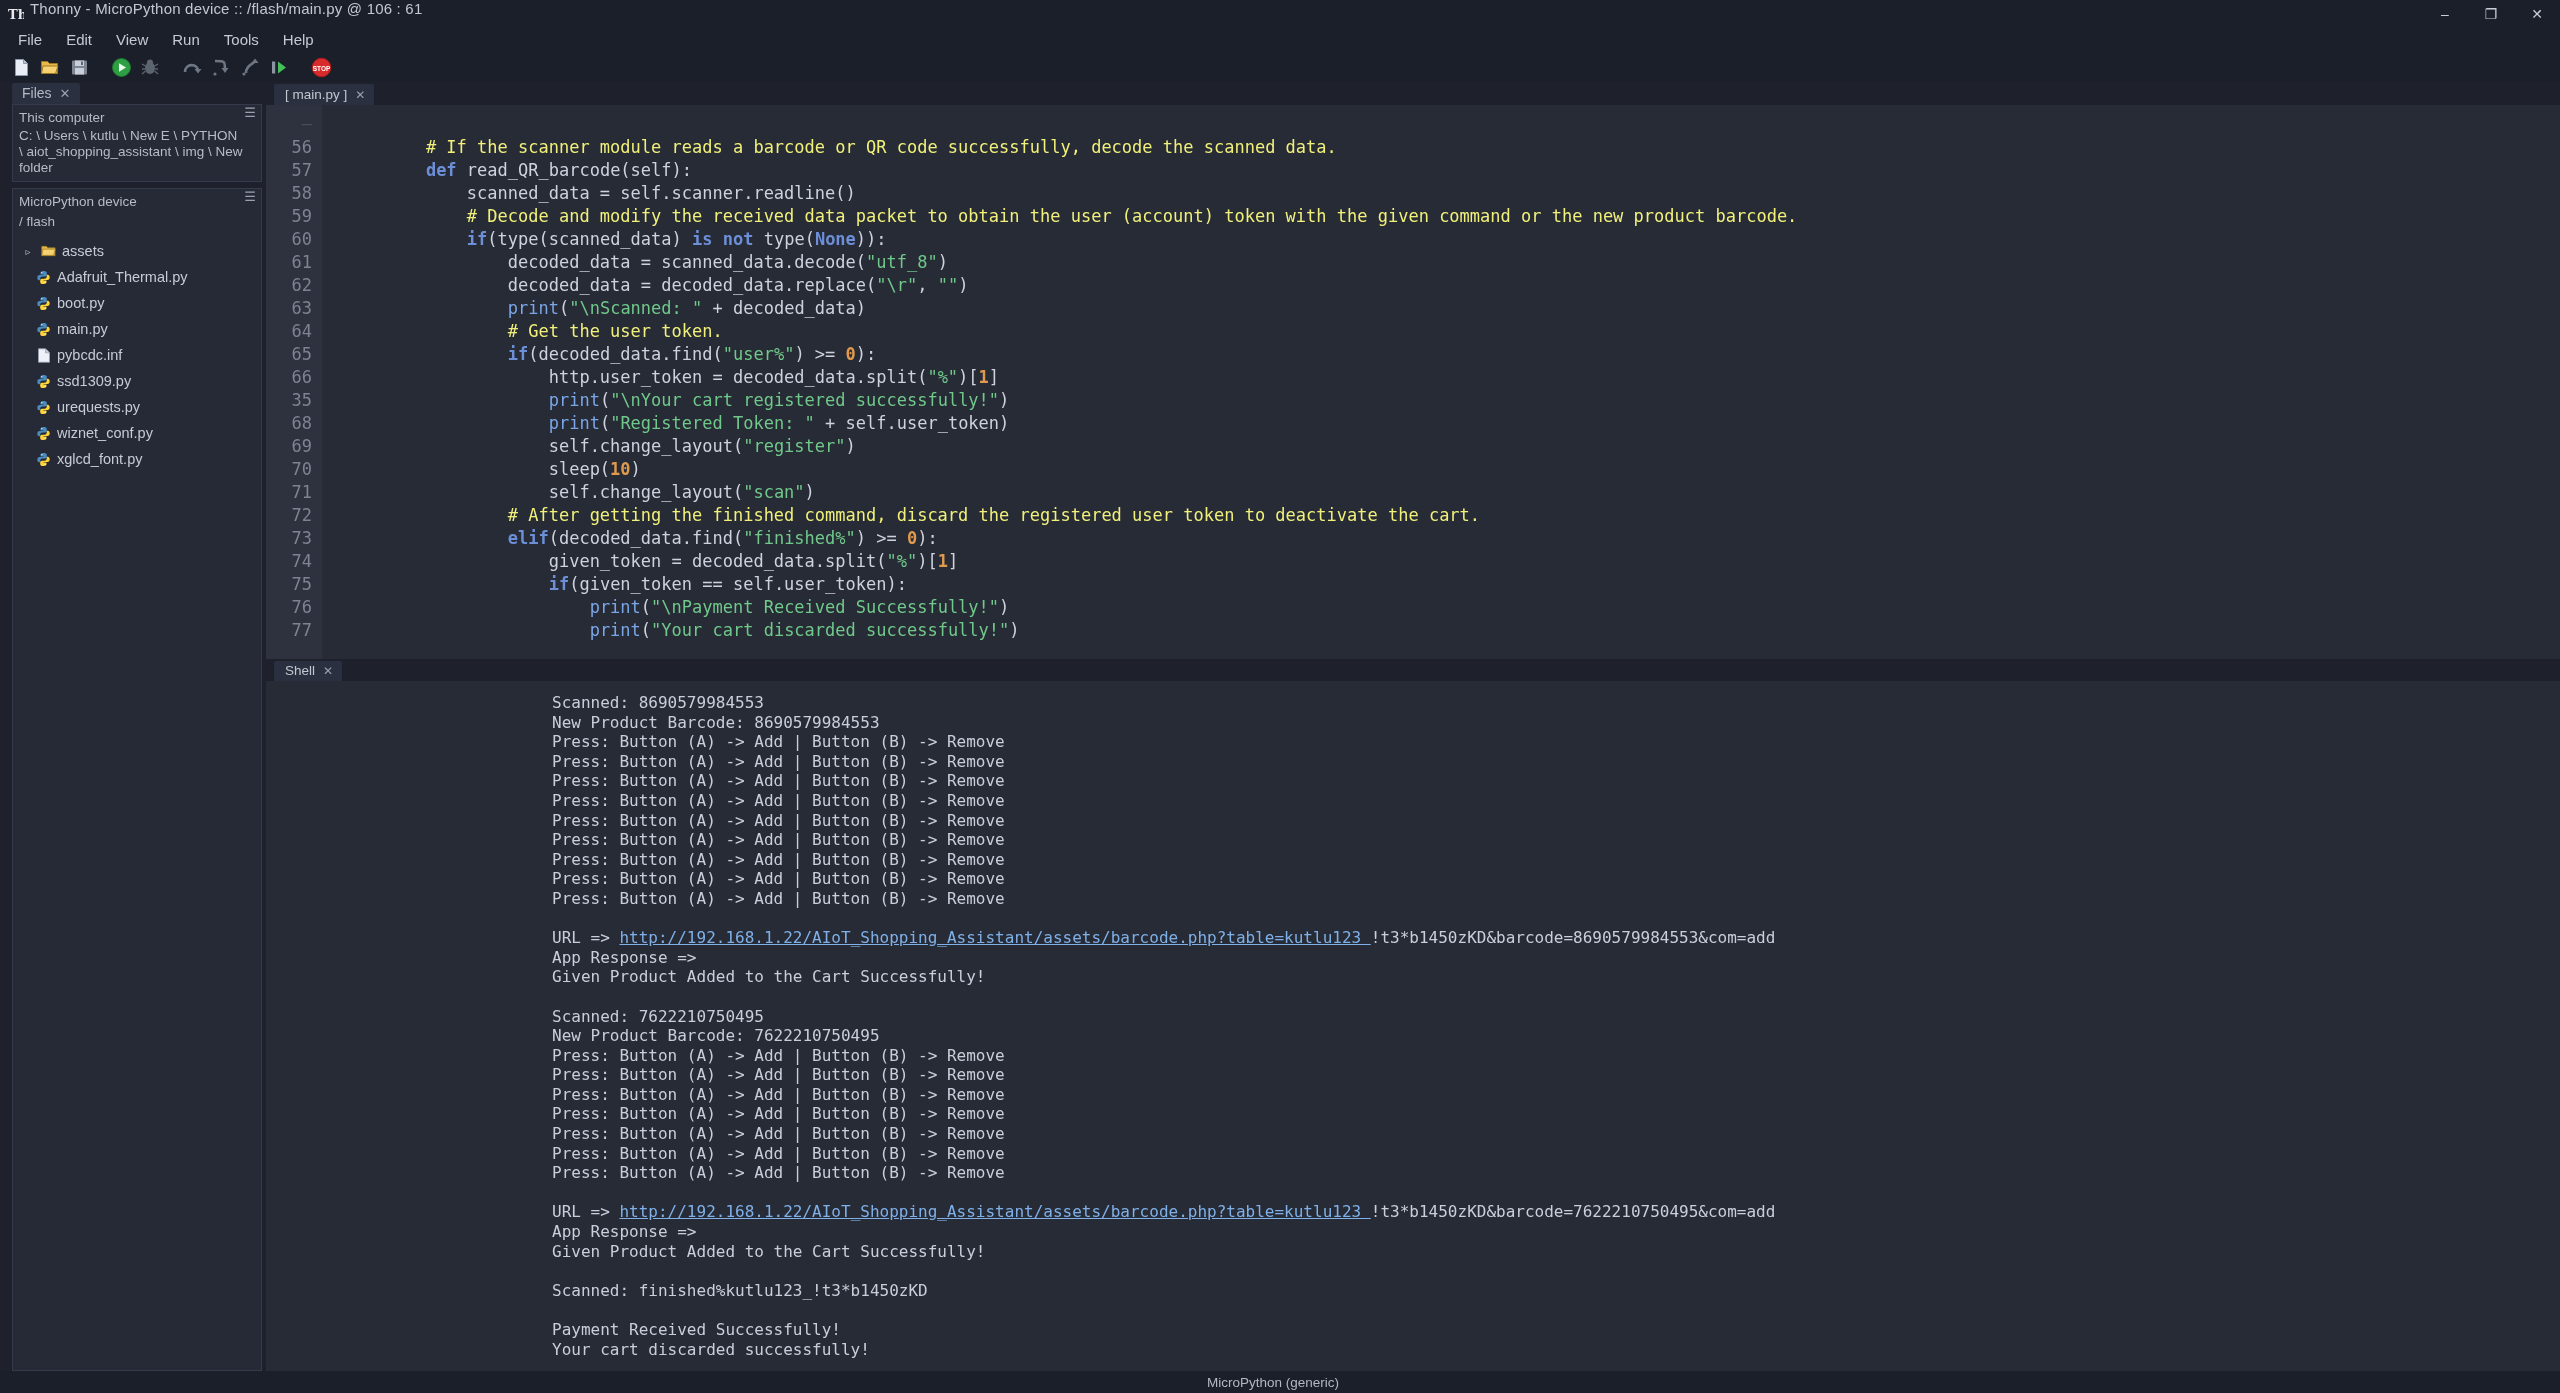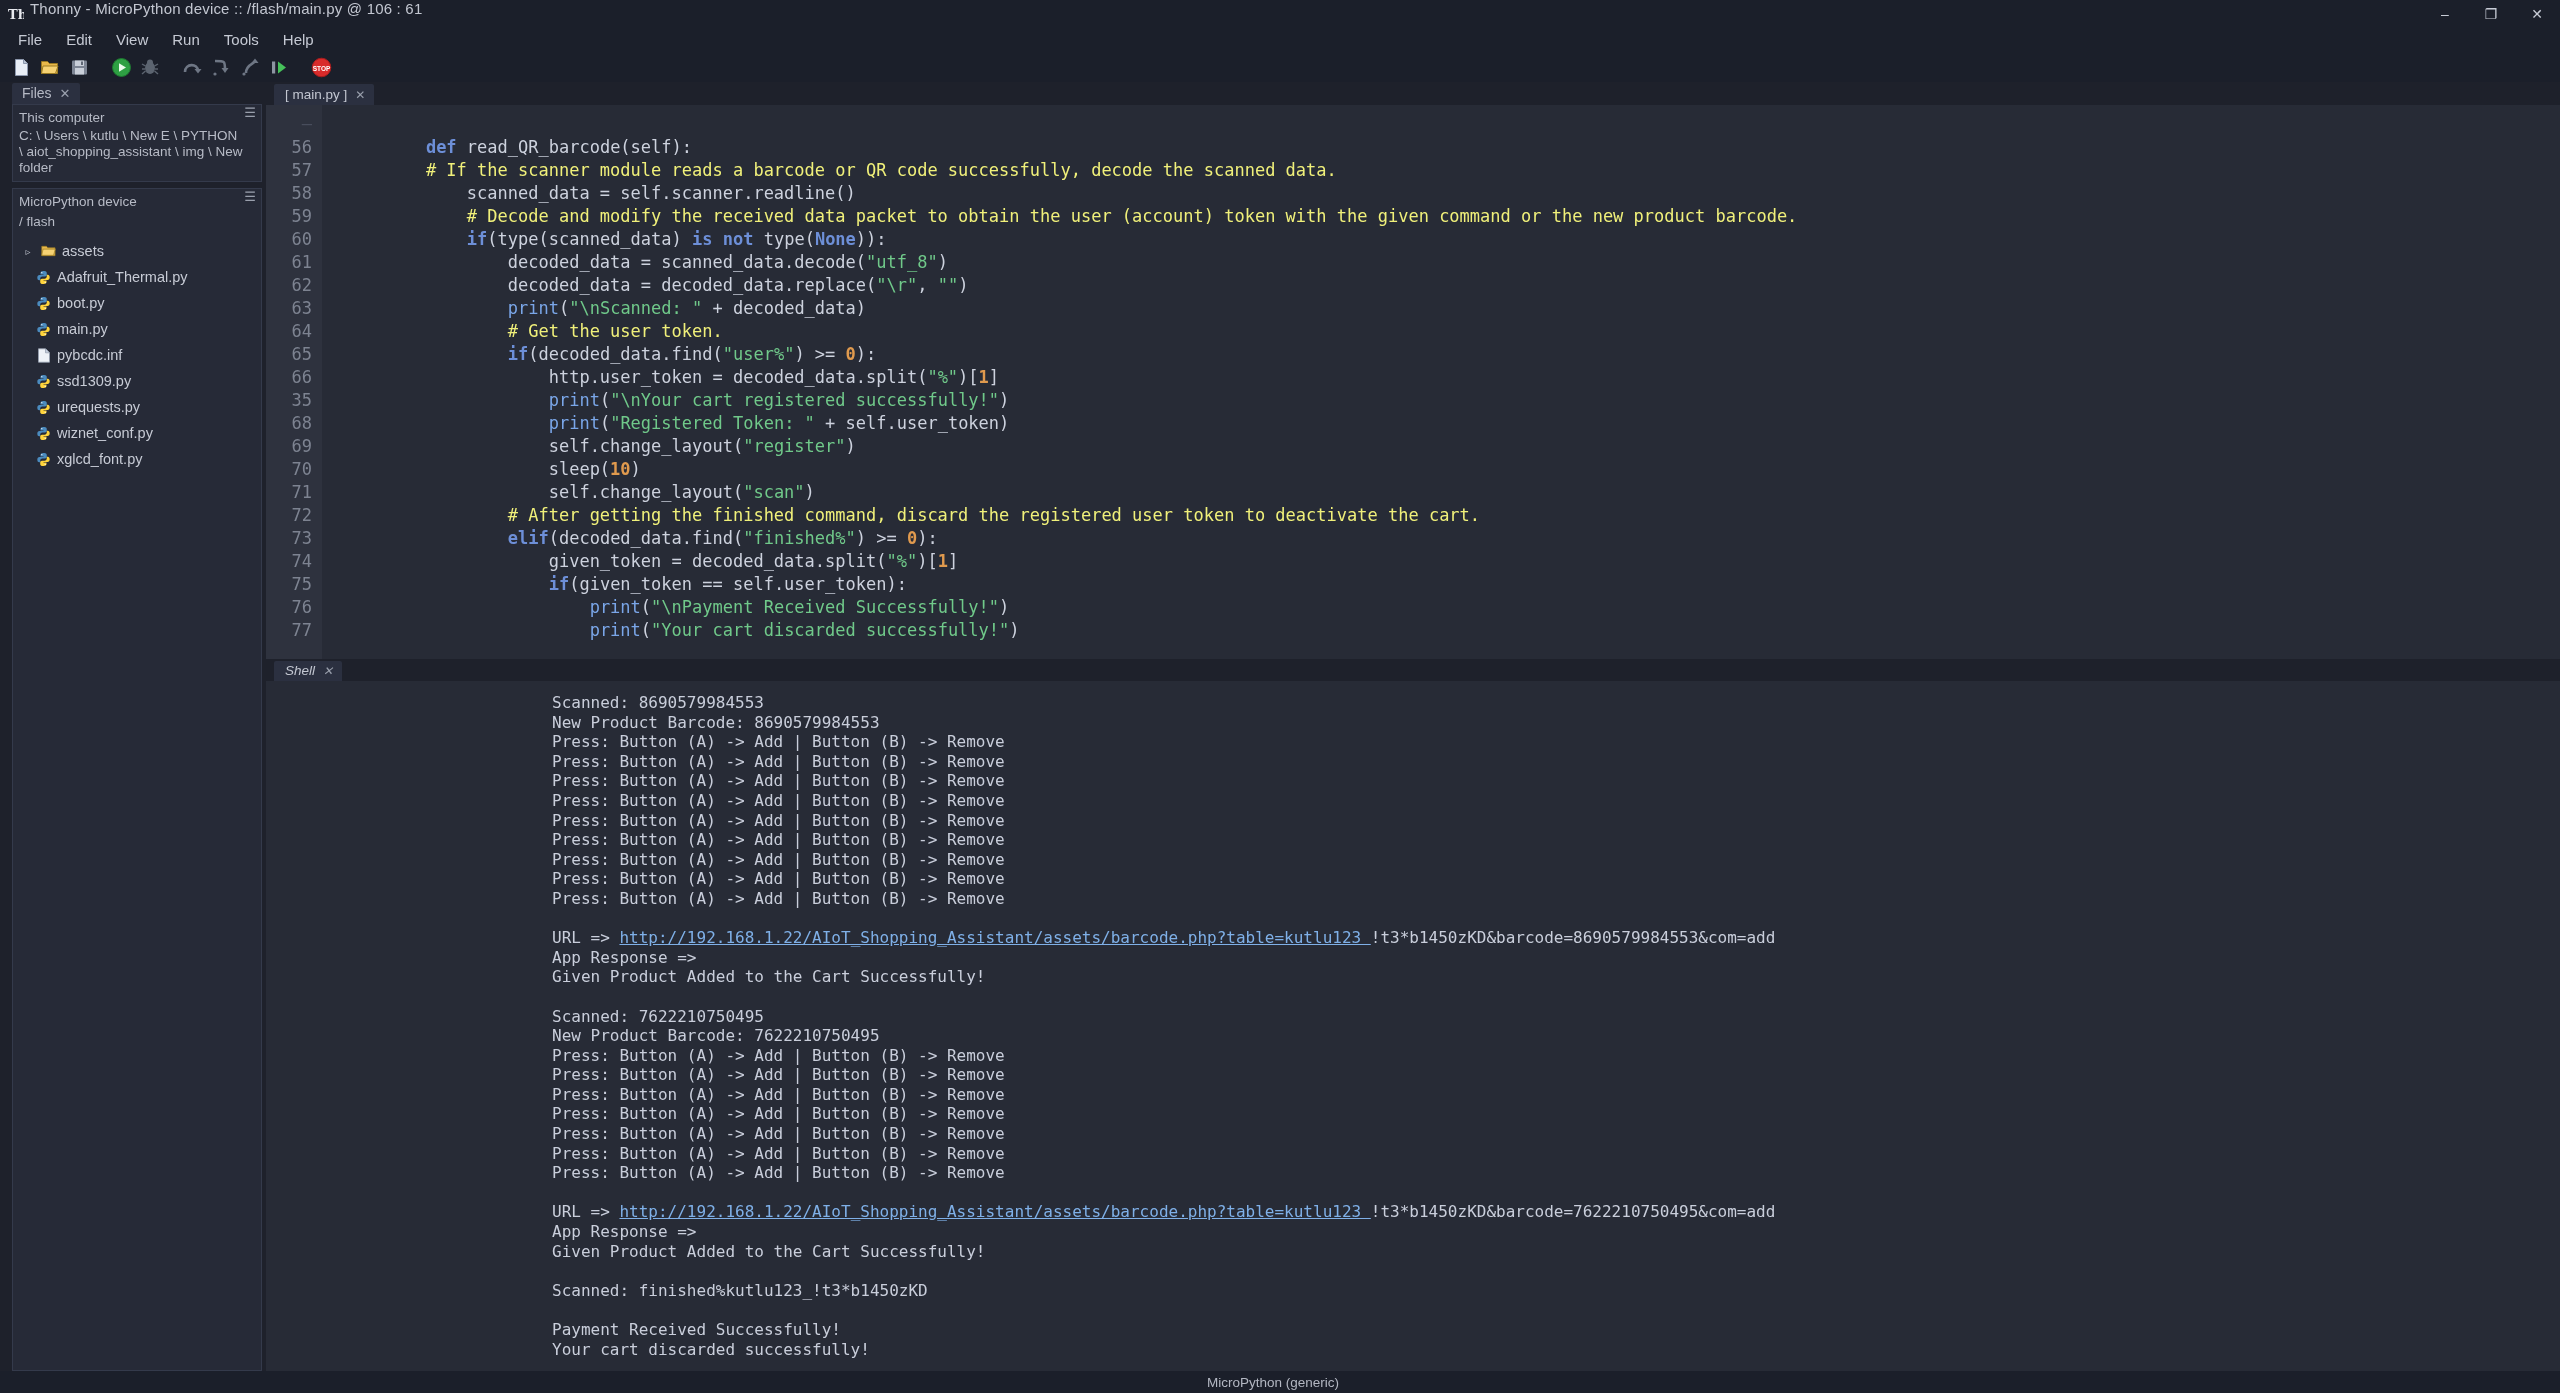--- a/index.html
+++ b/index.html
@@ -186,21 +186,20 @@
   .st { color: #70c98a; }
   .nu { color: #e09a4e; font-weight: bold; }
   .fn { color: #7aa6e8; }
 
   
   .shell-tabstrip {
     height: 22px; flex: 0 0 22px;
     display: flex; align-items: flex-end;
     padding-left: 8px;
     background: #1e212b;
-    font-style: italic;
   }
   .shell-tab {
     background: #2b3040;
     color: #c3c7d1; font-size: 13.5px;
     padding: 2px 9px 3px 11px;
     display: flex; align-items: center; gap: 8px;
     border-radius: 2px 2px 0 0;
   }
   .shell-tab .xclose { color: #9aa0ad; font-size: 12px; }
 
@@ -485,22 +484,22 @@
           <div>71</div>
           <div>72</div>
           <div>73</div>
           <div>74</div>
           <div>75</div>
           <div>76</div>
           <div>77</div>
         </div>
       <div class="code" id="code">
           <div>&nbsp;</div>
+          <div><span class="cm">        # If the scanner module reads a barcode or QR code successfully, decode the scanned data.</span></div>
           <div><span>        </span><span class="kw">def</span><span> read_QR_barcode(self):</span></div>
-          <div><span class="cm">        # If the scanner module reads a barcode or QR code successfully, decode the scanned data.</span></div>
           <div><span>            scanned_data = self.scanner.readline()</span></div>
           <div><span class="cm">            # Decode and modify the received data packet to obtain the user (account) token with the given command or the new product barcode.</span></div>
           <div><span>            </span><span class="kw">if</span><span>(type(scanned_data) </span><span class="kw">is</span><span> </span><span class="kw">not</span><span> type(</span><span class="kw">None</span><span>)):</span></div>
           <div><span>                decoded_data = scanned_data.decode(</span><span class="st">"utf_8"</span><span>)</span></div>
           <div><span>                decoded_data = decoded_data.replace(</span><span class="st">"\r"</span><span>, </span><span class="st">""</span><span>)</span></div>
           <div><span>                </span><span class="fn">print</span><span>(</span><span class="st">"\nScanned: "</span><span> + decoded_data)</span></div>
           <div><span class="cm">                # Get the user token.</span></div>
           <div><span>                </span><span class="kw">if</span><span>(decoded_data.find(</span><span class="st">"user%"</span><span>) &gt;= </span><span class="nu">0</span><span>):</span></div>
           <div><span>                    http.user_token = decoded_data.split(</span><span class="st">"%"</span><span>)[</span><span class="nu">1</span><span>]</span></div>
           <div><span>                    </span><span class="fn">print</span><span>(</span><span class="st">"\nYour cart registered successfully!"</span><span>)</span></div>

